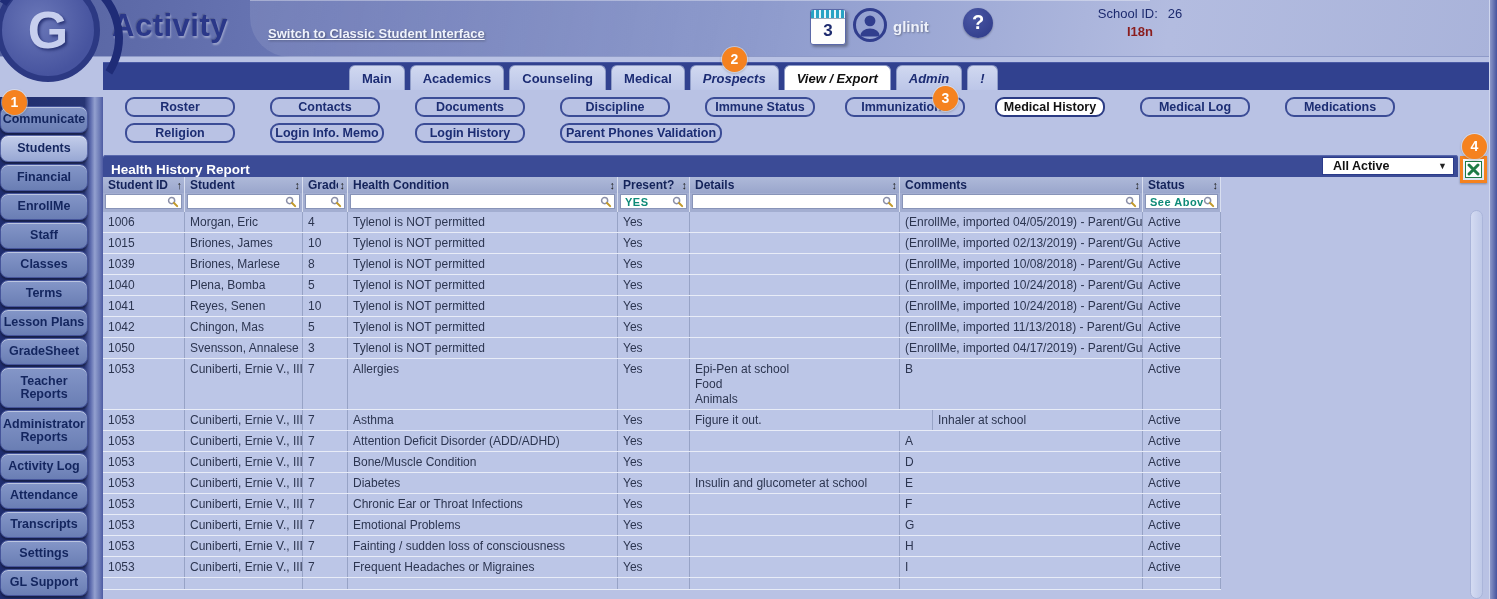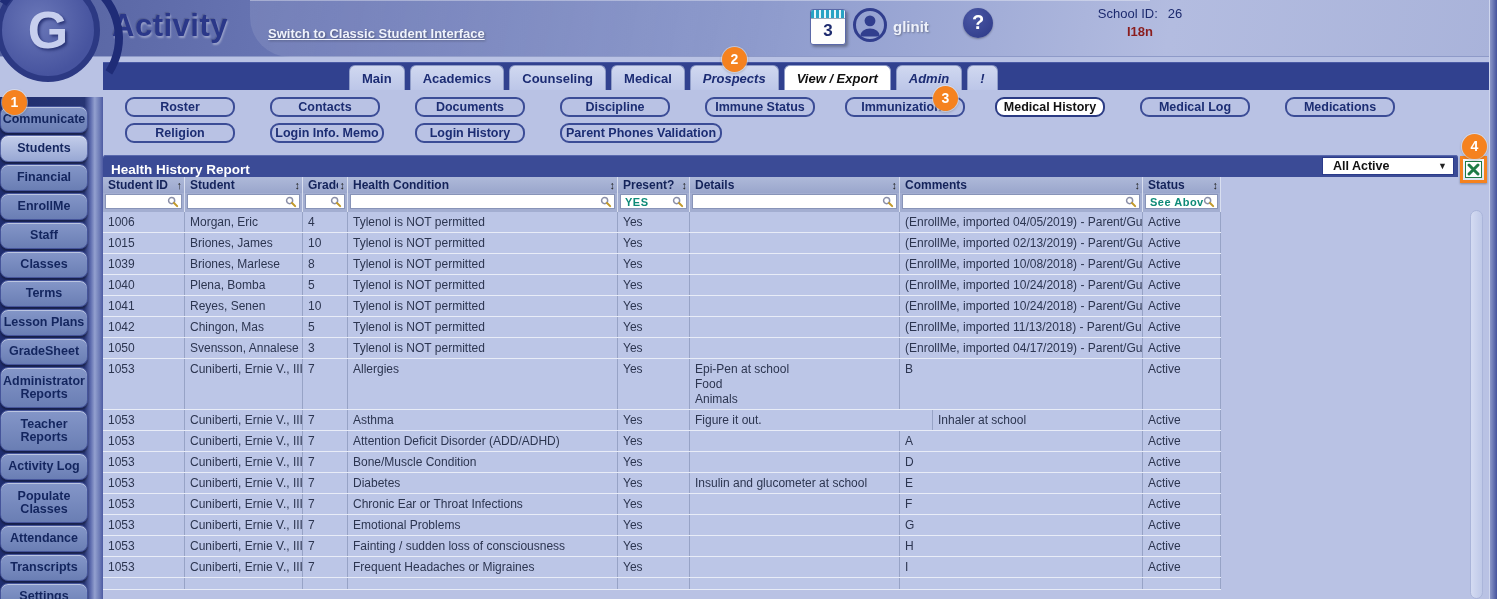--- a/index.html
+++ b/index.html
@@ -147,24 +147,23 @@
 <div class="sidebar" id="sidebar">
     <div class="side-btn">Communicate</div>
     <div class="side-btn active">Students</div>
     <div class="side-btn">Financial</div>
     <div class="side-btn">EnrollMe</div>
     <div class="side-btn">Staff</div>
     <div class="side-btn">Classes</div>
     <div class="side-btn">Terms</div>
     <div class="side-btn">Lesson Plans</div>
     <div class="side-btn">GradeSheet</div>
+    <div class="side-btn tall">Teacher Reports</div>
     <div class="side-btn tall">Administrator Reports</div>
-    <div class="side-btn tall">Teacher Reports</div>
     <div class="side-btn">Activity Log</div>
-    <div class="side-btn tall">Populate Classes</div>
     <div class="side-btn">Attendance</div>
     <div class="side-btn">Transcripts</div>
     <div class="side-btn">Settings</div>
     <div class="side-btn">GL Support</div>
   </div>
 
 <div class="content">
   <div class="tabbar">
     <div class="tabs" id="tabs">
         <div class="tab">Main</div>

